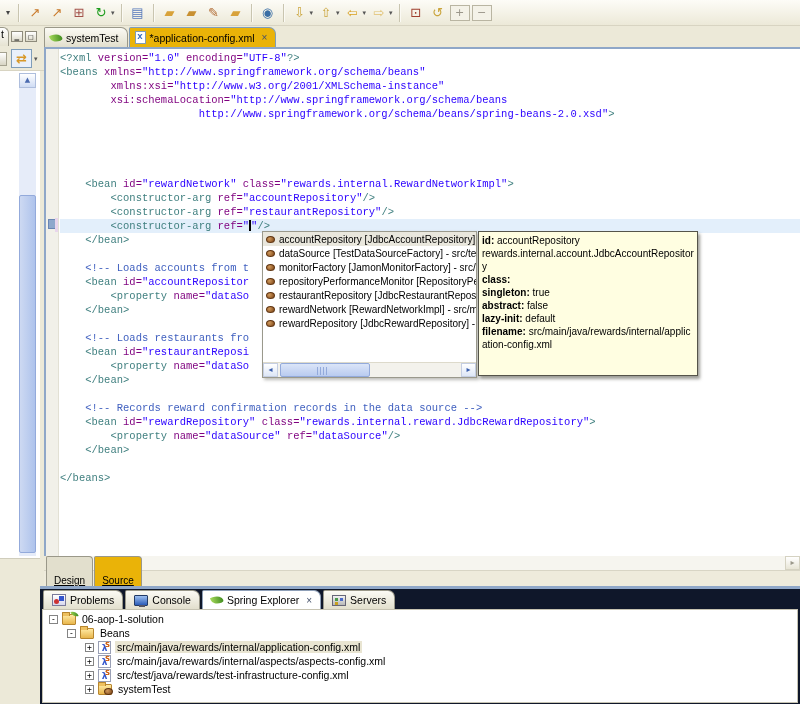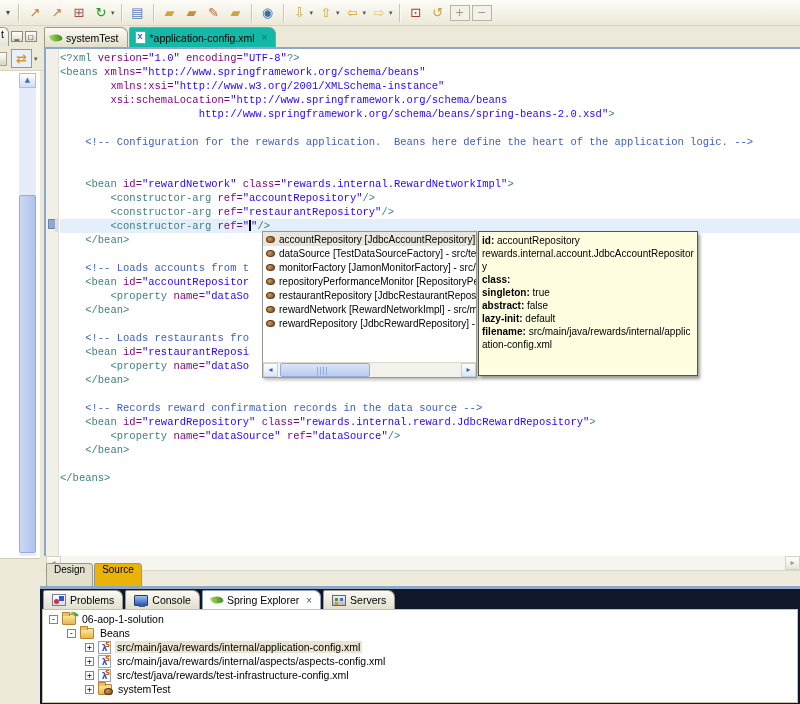--- a/index.html
+++ b/index.html
@@ -36,21 +36,21 @@
   .vscroll{position:absolute;left:19px;top:2px;width:17px;bottom:2px;background:#e6ecf9;}
   .vup{display:block;width:17px;height:15px;border:1px solid #aebedd;background:linear-gradient(#fff,#cfdcf4);
     color:#4a6ab0;font-size:7px;line-height:13px;text-align:center;font-family:"DejaVu Sans",sans-serif;}
   .vthumb{position:absolute;left:0;top:122px;width:17px;height:358px;
     background:linear-gradient(90deg,#cdd9f2,#aec3ec);border:1px solid #93aadb;border-radius:2px;}
   
   .etabbar{position:absolute;left:44px;top:26px;width:756px;height:21px;display:flex;align-items:flex-end;}
   .etab{height:20px;display:flex;align-items:center;gap:4px;padding:0 8px 0 5px;font-size:10.5px;
     border:1px solid #9a9889;border-bottom:none;border-radius:2px 7px 0 0;
     background:linear-gradient(#fbfaf4,#e2dfcd);margin-right:1px;}
-  .etab.active{background:#14b8a6;border-color:#7f9db9;}
+  .etab.active{background:#eab308;border-color:#7f9db9;}
   .close{font-size:10px;color:#44506a;margin-left:3px;}
   
   .ebody{position:absolute;left:44px;top:47px;width:756px;height:509px;background:#fff;
     border-left:2px solid #8fa7c8;border-top:2px solid #8fa7c8;}
   .ruler{position:absolute;left:0;top:0;width:13px;height:100%;background:#f1f0e9;border-right:1px solid #e2e0d4;}
   .marker{position:absolute;left:2px;top:170px;width:9px;height:10px;background:#8ea8cc;border:1px solid #6a86b4;}
   .chbar{position:absolute;right:0;top:169px;width:3px;height:14px;background:#e8d5ec;}
   .code{position:absolute;left:14px;top:2px;right:0;
     font-family:"Liberation Mono","DejaVu Sans Mono",monospace;font-size:10.5px;line-height:14px;}
   .line{height:14px;white-space:pre;}
@@ -77,23 +77,23 @@
   .tooltip{position:absolute;left:478px;top:231px;width:220px;height:145px;background:#fffee1;
     border:1px solid #55544a;box-shadow:2px 3px 3px rgba(60,60,50,.5);
     padding:2px 3px;font-size:10px;line-height:13px;}
   .trow{white-space:normal;word-break:break-all;}
   .trow b{font-weight:bold;margin-top:28px;}
   
   .hscrollbar{position:absolute;left:46px;top:556px;width:754px;height:14px;background:#f6f5ef;}
   .hscrollbar .harr{border-color:#d5d2c2;background:linear-gradient(#fff,#e8e5d6);color:#9a978a;}
   .pagetabs{position:absolute;left:44px;top:570px;width:756px;height:16px;background:#eeebdc;
     display:flex;align-items:flex-end;padding-left:2px;border-top:1px solid #d8d5c5;}
-  .ptab{height:23px;padding:0 7px;font-size:10px;display:flex;align-items:flex-start;
+  .ptab{height:30px;padding:0 7px;font-size:10px;display:flex;align-items:flex-end;
     border:1px solid #9a9889;border-bottom:none;border-radius:2px 4px 0 0;
-    background:#e2dfcd;margin-right:1px;}
+    background:#e2dfcd;margin-right:1px;text-decoration:underline;}
   .ptab.active{background:#eab308;}
   .sash{position:absolute;left:40px;top:586px;width:760px;height:3px;background:#8fa7c8;}
   
   .bpanel{position:absolute;left:40px;top:589px;width:760px;height:115px;background:#0f172a;}
   .btabs{height:20px;display:flex;align-items:flex-end;padding-left:3px;}
   .btab{height:19px;display:flex;align-items:center;gap:4px;padding:0 8px;font-size:10.5px;
     border:1px solid #9a9889;border-bottom:none;border-radius:2px 7px 0 0;
     background:linear-gradient(#fbfaf4,#e2dfcd);margin-right:2px;}
   .btab.active{background:#fff;border-color:#8fa0b8;}
   .tree{position:absolute;left:2px;top:20px;right:2px;bottom:1px;background:#fff;border:1px solid #c6c3b2;
@@ -203,21 +203,21 @@
     <div class="marker"></div>
     <div class="chbar"></div>
   </div>
   <div class="code" id="code">
       <div class="line"><span class="tg">&lt;?xml </span><span class="at">version=</span><span class="vl">"1.0"</span><span class="at"> encoding=</span><span class="vl">"UTF-8"</span><span class="tg">?&gt;</span></div>
       <div class="line"><span class="tg">&lt;beans </span><span class="at">xmlns=</span><span class="vl">"http://www.springframework.org/schema/beans"</span></div>
       <div class="line"><span class="pl">        </span><span class="at">xmlns:xsi=</span><span class="vl">"http://www.w3.org/2001/XMLSchema-instance"</span></div>
       <div class="line"><span class="pl">        </span><span class="at">xsi:schemaLocation=</span><span class="vl">"http://www.springframework.org/schema/beans</span></div>
       <div class="line"><span class="pl">                      </span><span class="vl">http://www.springframework.org/schema/beans/spring-beans-2.0.xsd"</span><span class="tg">&gt;</span></div>
       <div class="line"></div>
-      <div class="line"><span class="pl">    </span><span class="cm">&lt;!-- Configuration for the rewards application.  Beans here define the heart of the application logic. --&gt;</span></div>
+      <div class="line"><span class="pl">    </span></div>
       <div class="line"></div>
       <div class="line"><span class="pl">    </span></div>
       <div class="line"><span class="pl">    </span><span class="tg">&lt;bean </span><span class="at">id=</span><span class="vl">"rewardNetwork"</span><span class="at"> class=</span><span class="vl">"rewards.internal.RewardNetworkImpl"</span><span class="tg">&gt;</span></div>
       <div class="line"><span class="pl">        </span><span class="tg">&lt;constructor-arg </span><span class="at">ref=</span><span class="vl">"accountRepository"</span><span class="tg">/&gt;</span></div>
       <div class="line"><span class="pl">        </span><span class="tg">&lt;constructor-arg </span><span class="at">ref=</span><span class="vl">"restaurantRepository"</span><span class="tg">/&gt;</span></div>
       <div class="line cur"><span class="pl">        </span><span class="tg">&lt;constructor-arg </span><span class="at">ref=</span><span class="vl">"</span><span class="cursor"></span><span class="vl">"</span><span class="tg">/&gt;</span></div>
       <div class="line"><span class="pl">    </span><span class="tg">&lt;/bean&gt;</span></div>
       <div class="line"></div>
       <div class="line"><span class="pl">    </span><span class="cm">&lt;!-- Loads accounts from t</span></div>
       <div class="line"><span class="pl">    </span><span class="tg">&lt;bean </span><span class="at">id=</span><span class="vl">"accountRepositor</span></div>

